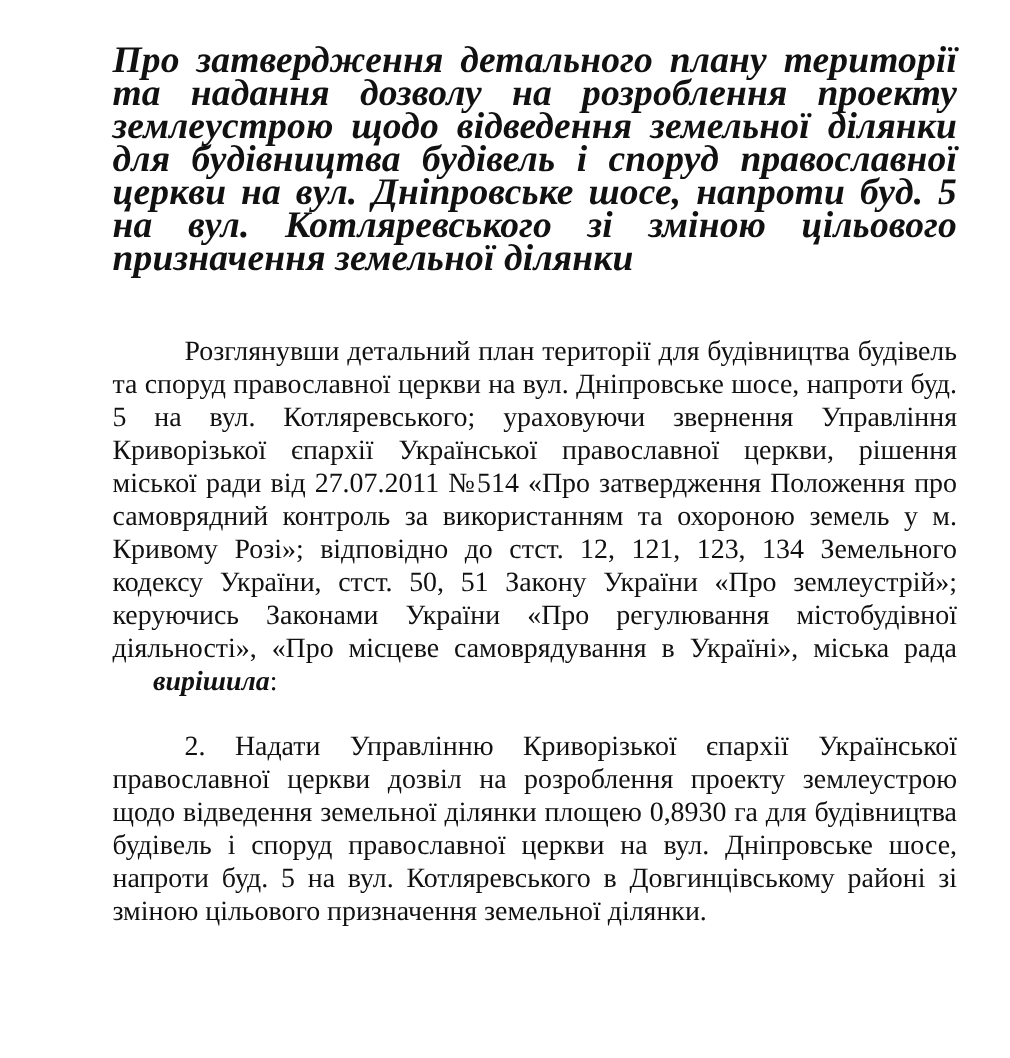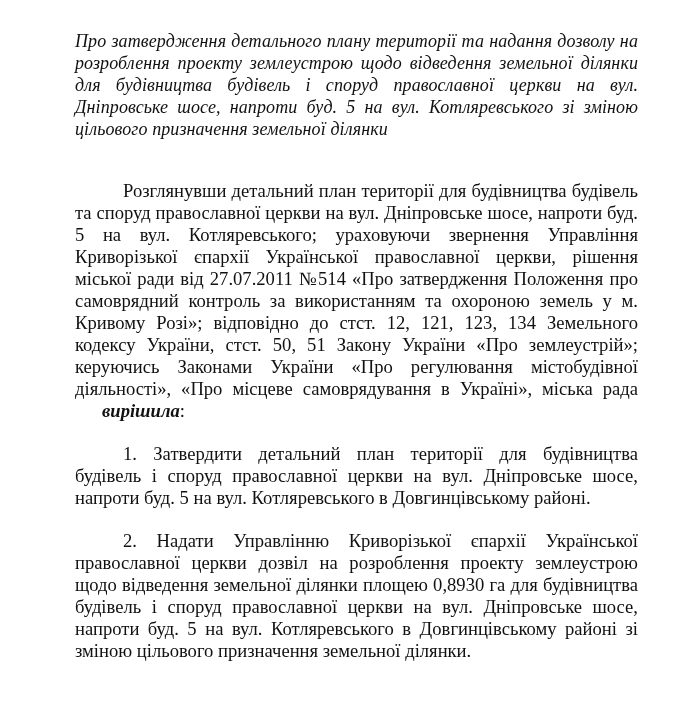--- a/index.html
+++ b/index.html
@@ -15,23 +15,23 @@
       color: #111111;
     }
     .page {
       position: absolute;
       left: 75px;
       top: 30px;
       width: 563px;
       font-family: "Liberation Serif", serif;
     }
     .title {
-      font-weight: normal;
+      font-weight: bold;
       font-style: italic;
-      font-size: 18px;
+      font-size: 25px;
       line-height: 22px;
       text-align: justify;
       text-align-last: left;
       margin: 0;
       letter-spacing: 0.1px;
     }
     .body-text {
       font-size: 18.6px;
       line-height: 22px;
       text-align: justify;
@@ -52,17 +52,16 @@
     }
   </style>
 </head>
 <body>
 
 <div class="page">
   <p class="title">Про затвердження детального плану території та надання дозволу на розроблення проекту землеустрою щодо відведення земельної ділянки для будівництва будівель і споруд православної церкви на вул. Дніпровське шосе, напроти буд. 5 на вул. Котляревського зі зміною цільового призначення земельної ділянки</p>
 
   <p class="body-text preamble"><span>Розглянувши детальний план території для будівництва будівель та споруд православної церкви на вул. Дніпровське шосе, напроти буд. 5 на вул. Котляревського; ураховуючи звернення Управління Криворізької єпархії Української православної церкви, рішення міської ради від 27.07.2011 №514 «Про затвердження Положення про самоврядний контроль за використанням та охороною земель у м. Кривому Розі»; відповідно до стст. 12, 121, 123, 134 Земельного кодексу України, стст. 50, 51 Закону України «Про землеустрій»; керуючись Законами України «Про регулювання містобудівної діяльності», «Про місцеве самоврядування в Україні», міська рада </span><span class="decision-word">вирішила</span><span>:</span></p>
 
-  <p class="body-text item"><span>1.</span> <span>Затвердити детальний план території для будівництва будівель і споруд православної церкви на вул. Дніпровське шосе, напроти буд. 5 на вул. Котляревського в Довгинцівському районі.</span></p>
 
   <p class="body-text item"><span>2.</span> <span>Надати Управлінню Криворізької єпархії Української православної церкви дозвіл на розроблення проекту землеустрою щодо відведення земельної ділянки площею 0,8930 га для будівництва будівель і споруд православної церкви на вул. Дніпровське шосе, напроти буд. 5 на вул. Котляревського в Довгинцівському районі зі зміною цільового призначення земельної ділянки.</span></p>
 
 </div>
 
 </body></html>

